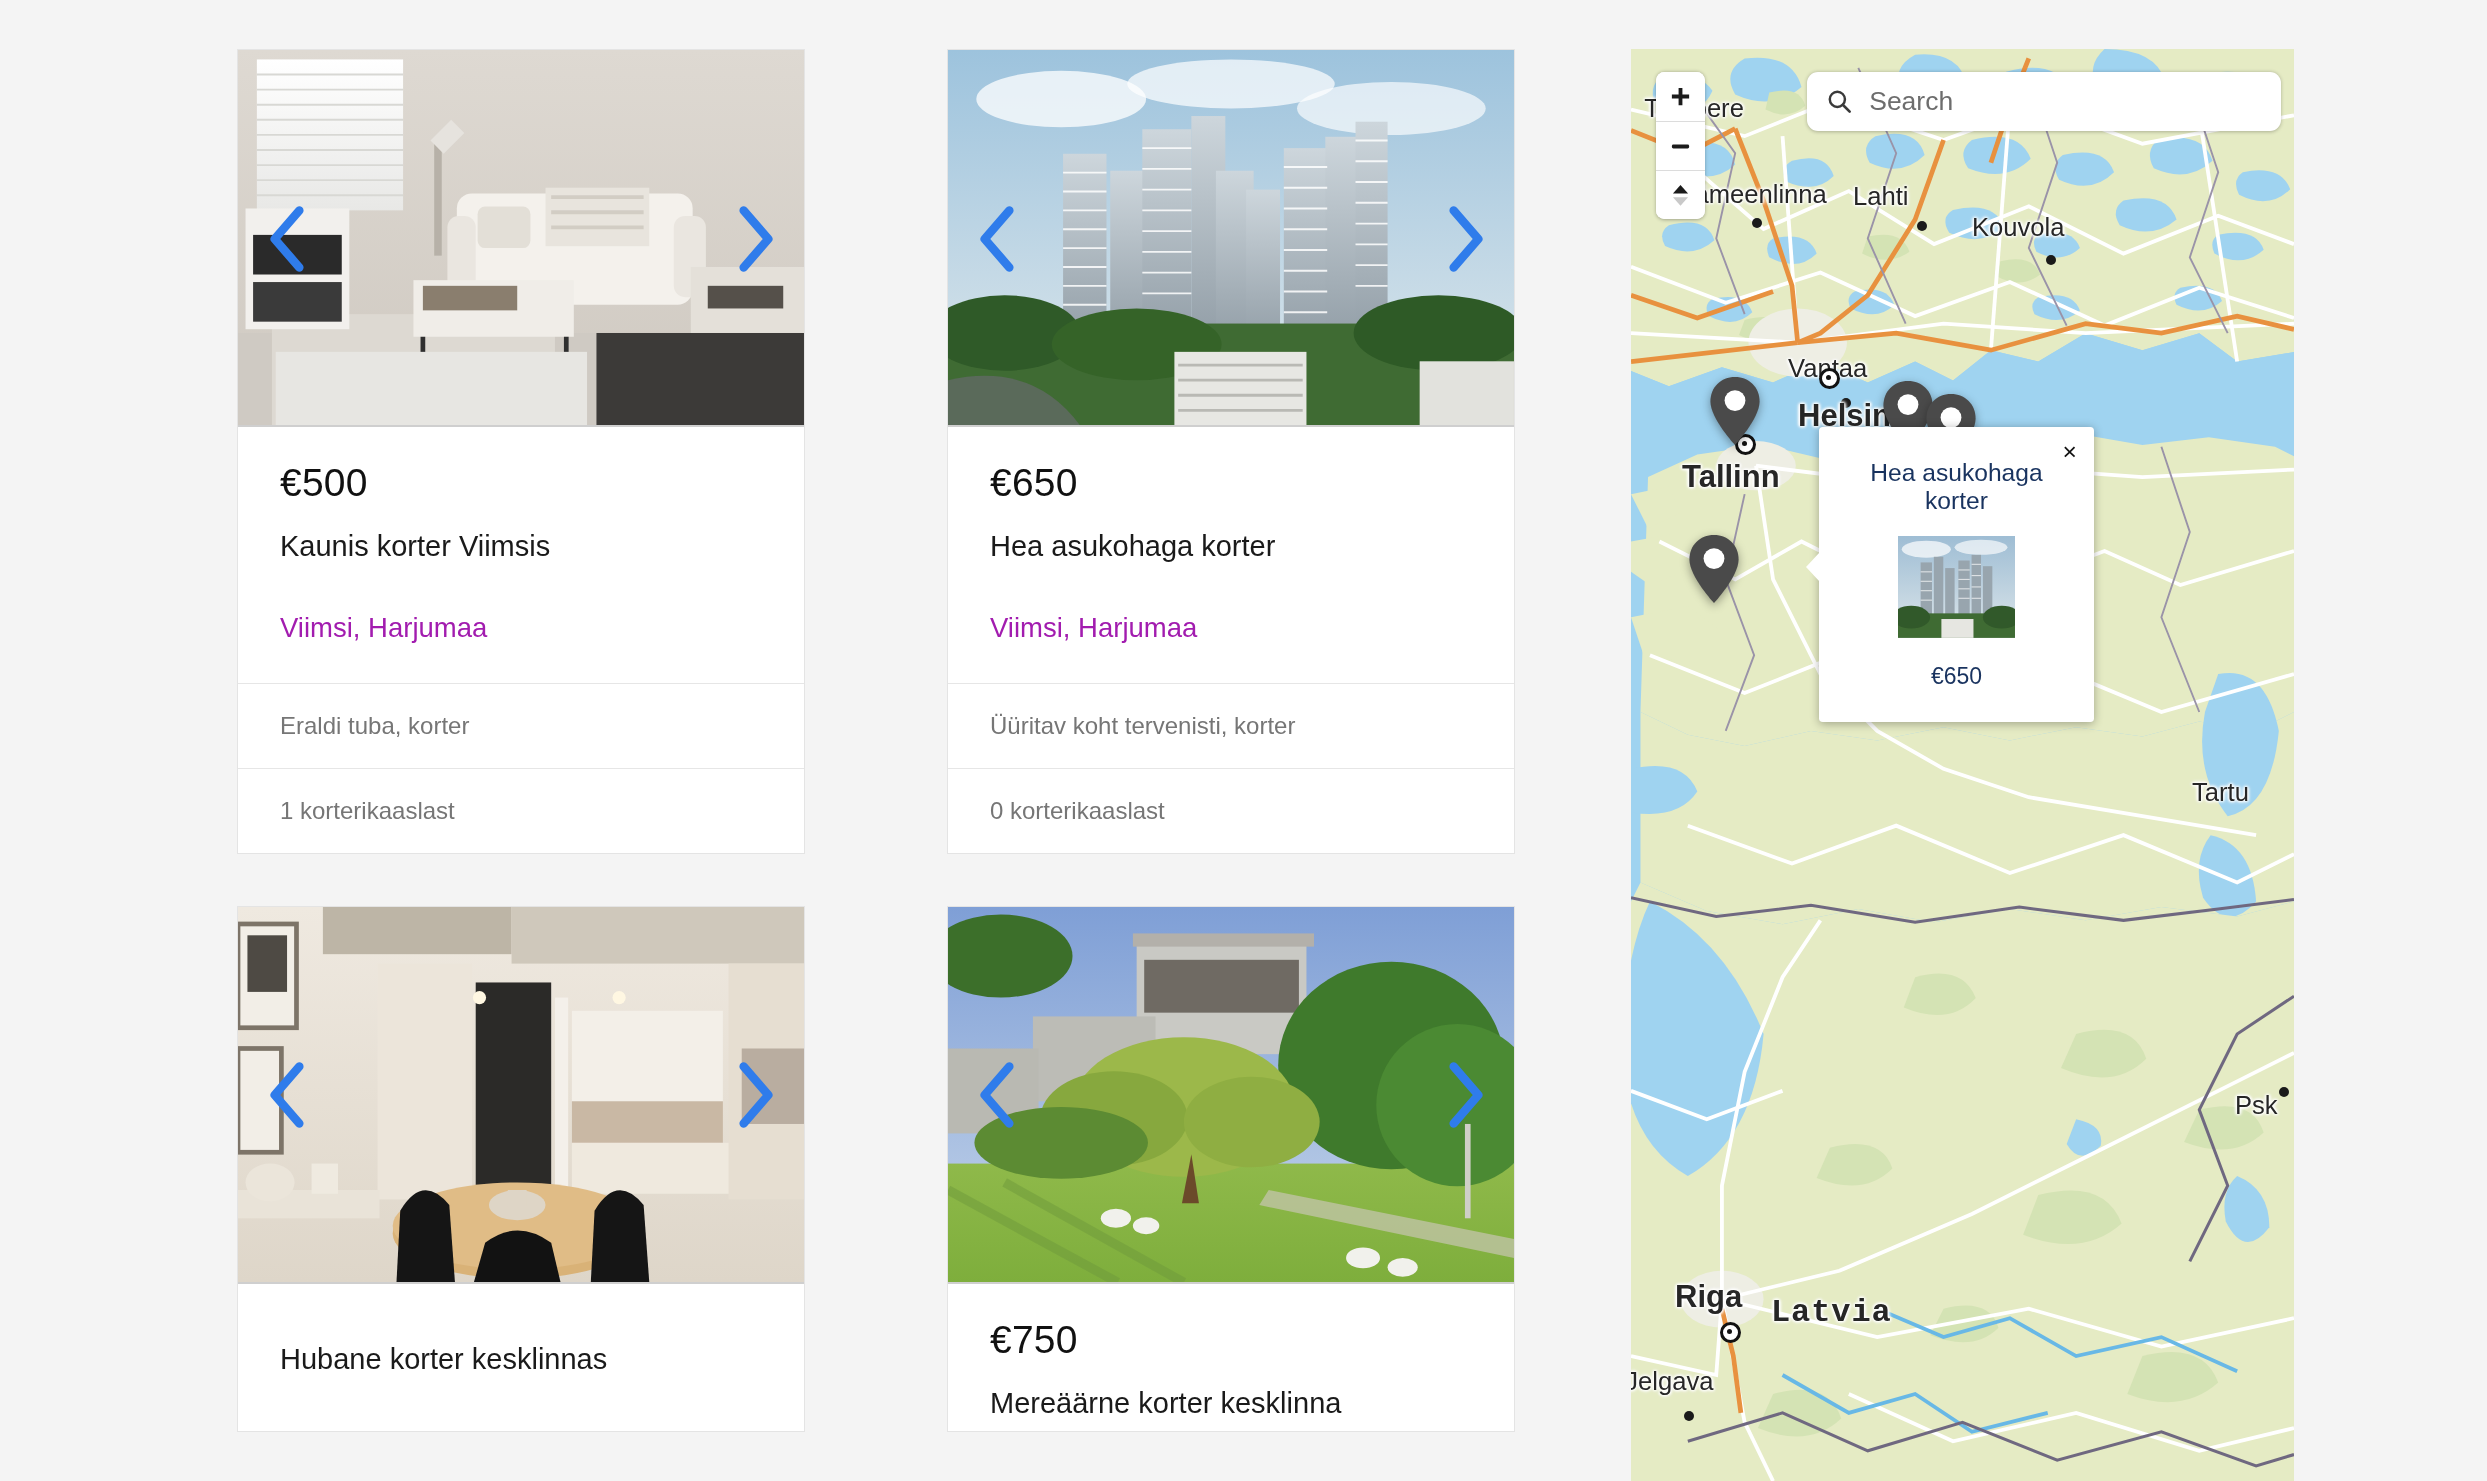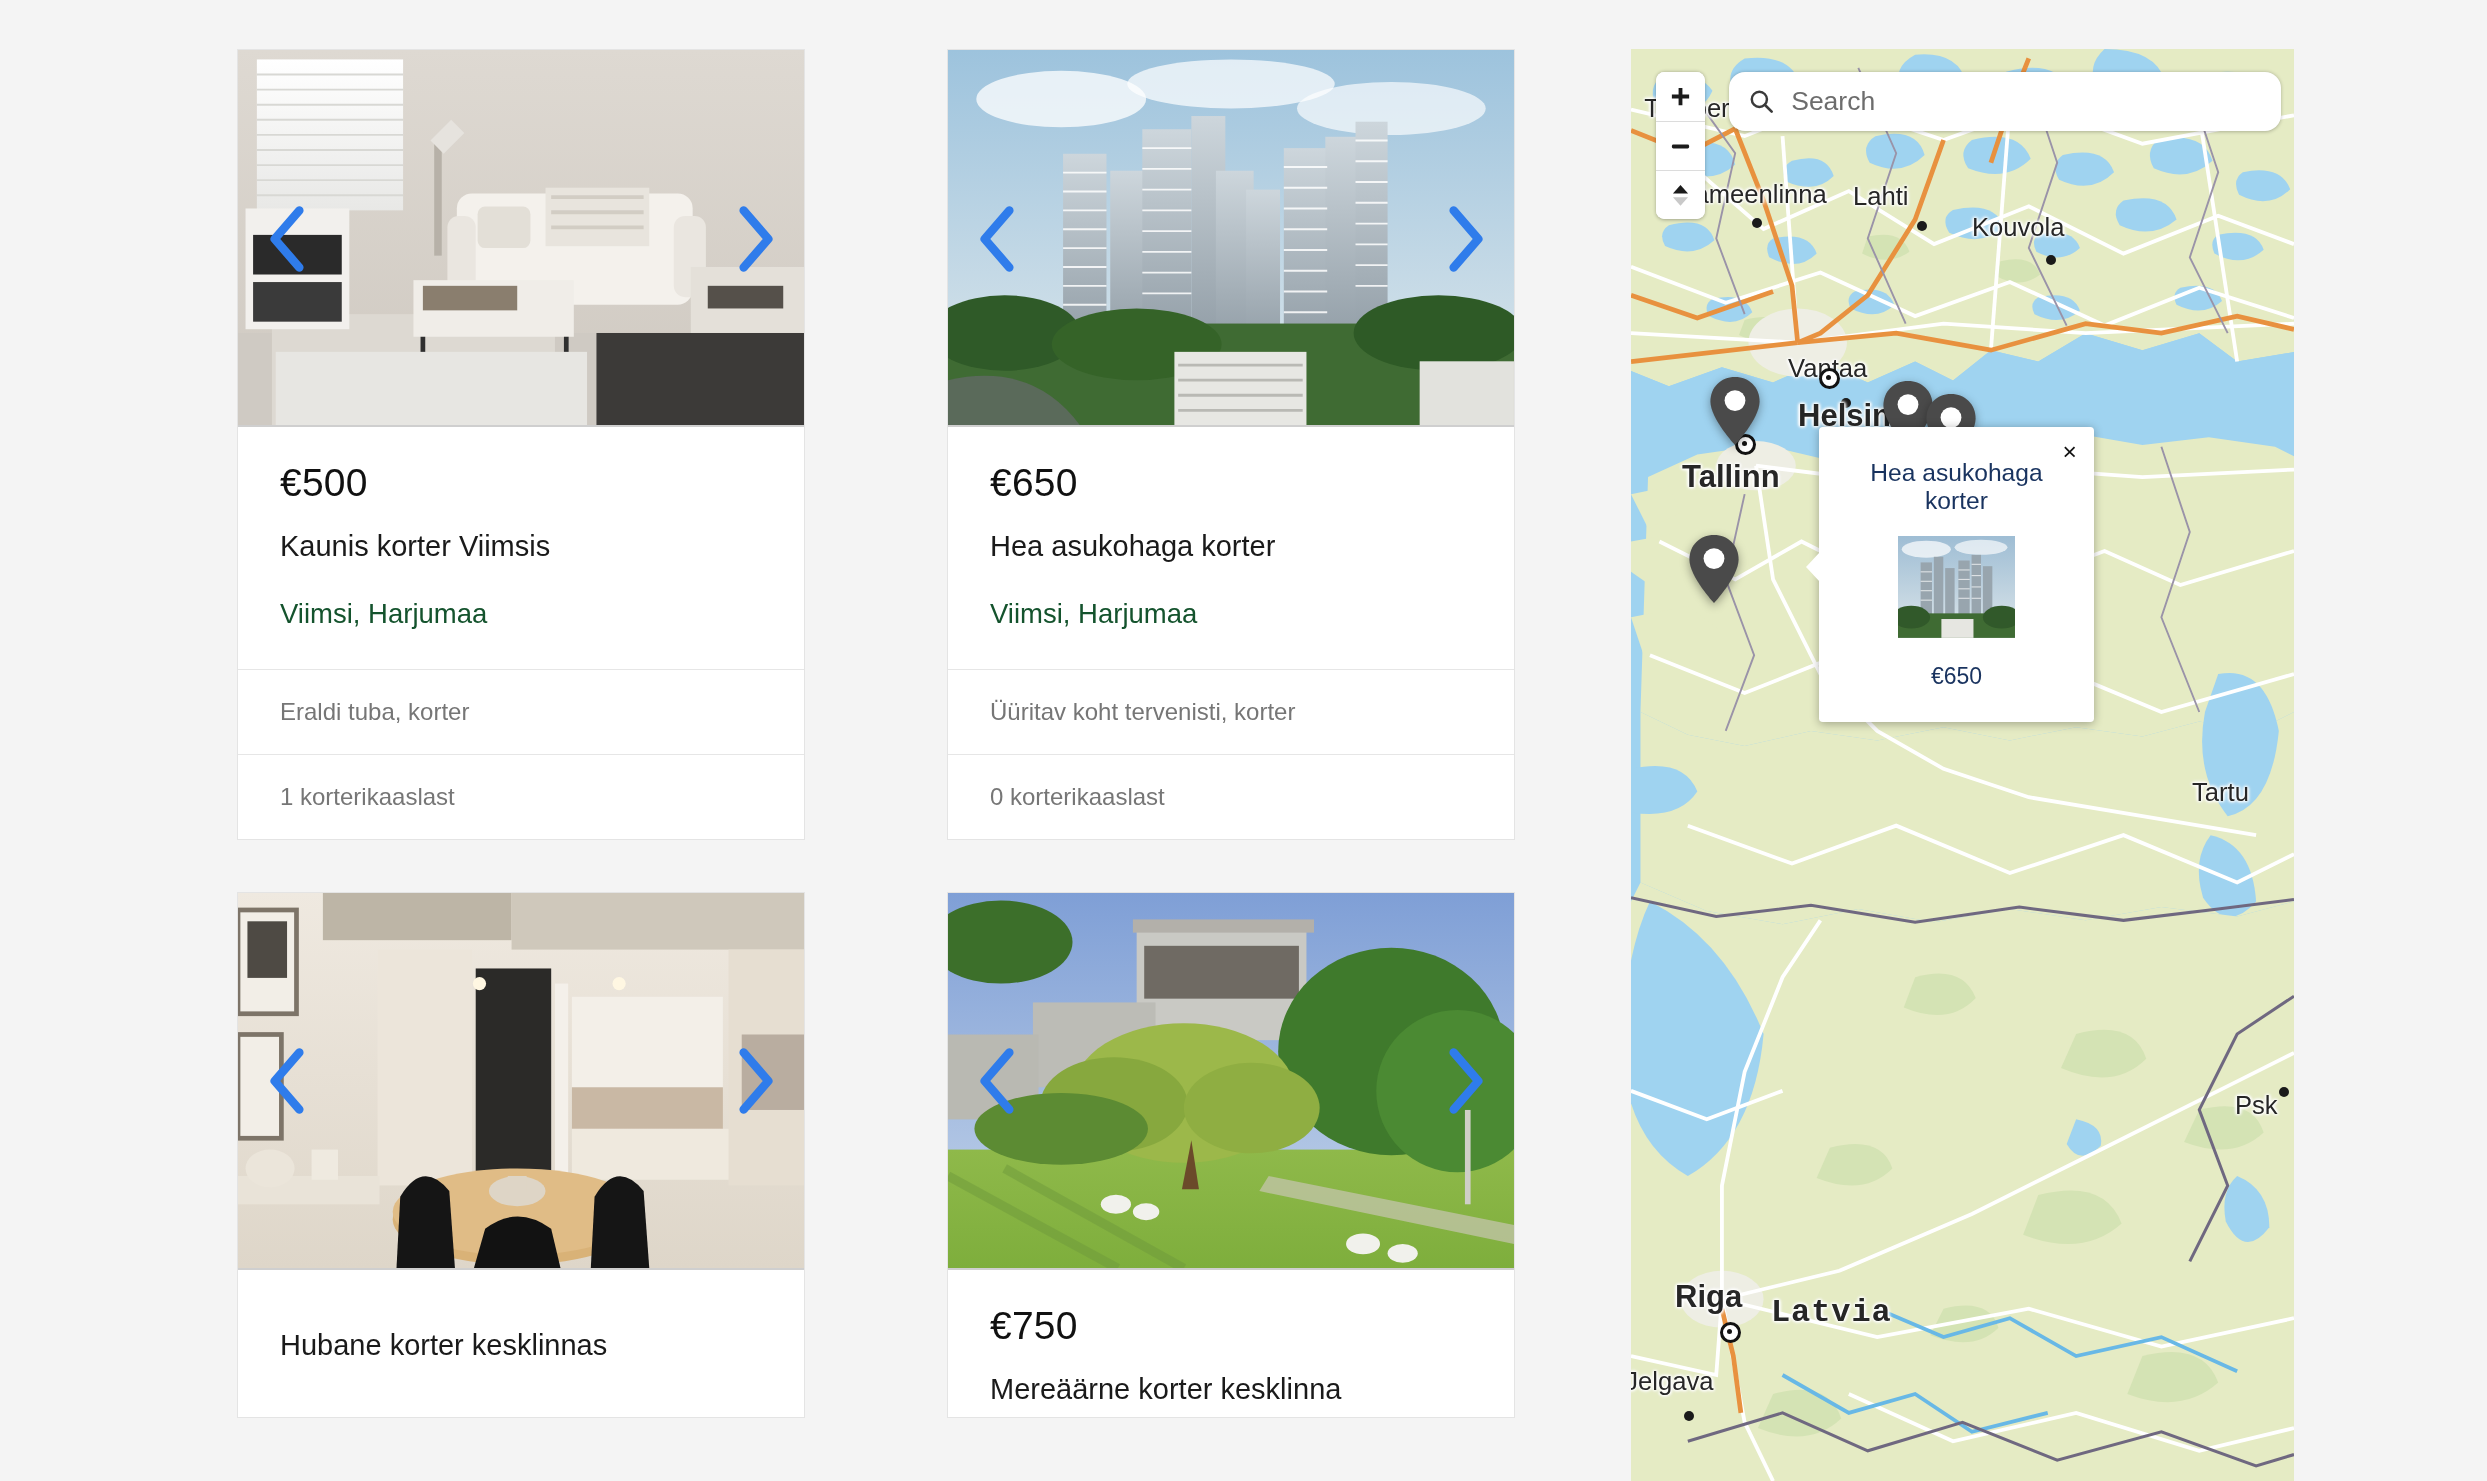--- a/index.html
+++ b/index.html
@@ -40,21 +40,21 @@
     width: 44px; height: 72px;
     cursor: pointer;
   }
   .arrow.left { left: 26.5px; }
   .arrow.right { right: 26.5px; }
   .arrow svg { width: 100%; height: 100%; display: block; }
 
   .card-body { padding: 34px 42px 11.4px 42px; }
   .price { font-size: 39px; color: #111; font-weight: 400; letter-spacing: 0.2px; }
   .title { font-size: 29px; color: #1a1a1a; margin-top: 24.6px; font-weight: 400; }
-  .locality { font-size: 27.5px; color: #14532d; margin-top: 35px; padding-bottom: 28px; }
+  .locality { font-size: 27.5px; color: #a21caf; margin-top: 49px; padding-bottom: 28px; }
   .card-row {
     border-top: 0.9px solid #e6e6e6;
     padding: 28px 42px;
     font-size: 24px; color: #767676;
   }
 
   
   .map-panel {
     position: absolute; left: 1631px; top: 49px;
     width: 663px; height: 1432px;
@@ -112,23 +112,23 @@
     display: block; width: 100%; height: 49px;
     border: none; background: #fff;
     cursor: pointer; padding: 0;
     position: relative;
   }
   .map-ctrl button + button { border-top: 0.9px solid #dcdcdc; }
   .map-ctrl svg { display: block; margin: 0 auto; }
 
   .map-search {
     position: absolute; right: 13.3px; top: 23px;
-    width: 552px; height: 59px;
+    width: 474px; height: 59px;
     background: #fff;
-    border-radius: 16px;
+    border-radius: 11px;
     box-shadow: 0 0.9px 3.8px rgba(0,0,0,.25);
     display: flex; align-items: center;
     padding: 0 19px;
     z-index: 30;
   }
   .map-search svg { flex: 0 0 auto; margin-right: 17px; }
   .map-search input {
     flex: 1; border: none; outline: none;
     font-size: 26.5px; color: #3c3c3c;
     font-family: "Liberation Sans", sans-serif;

